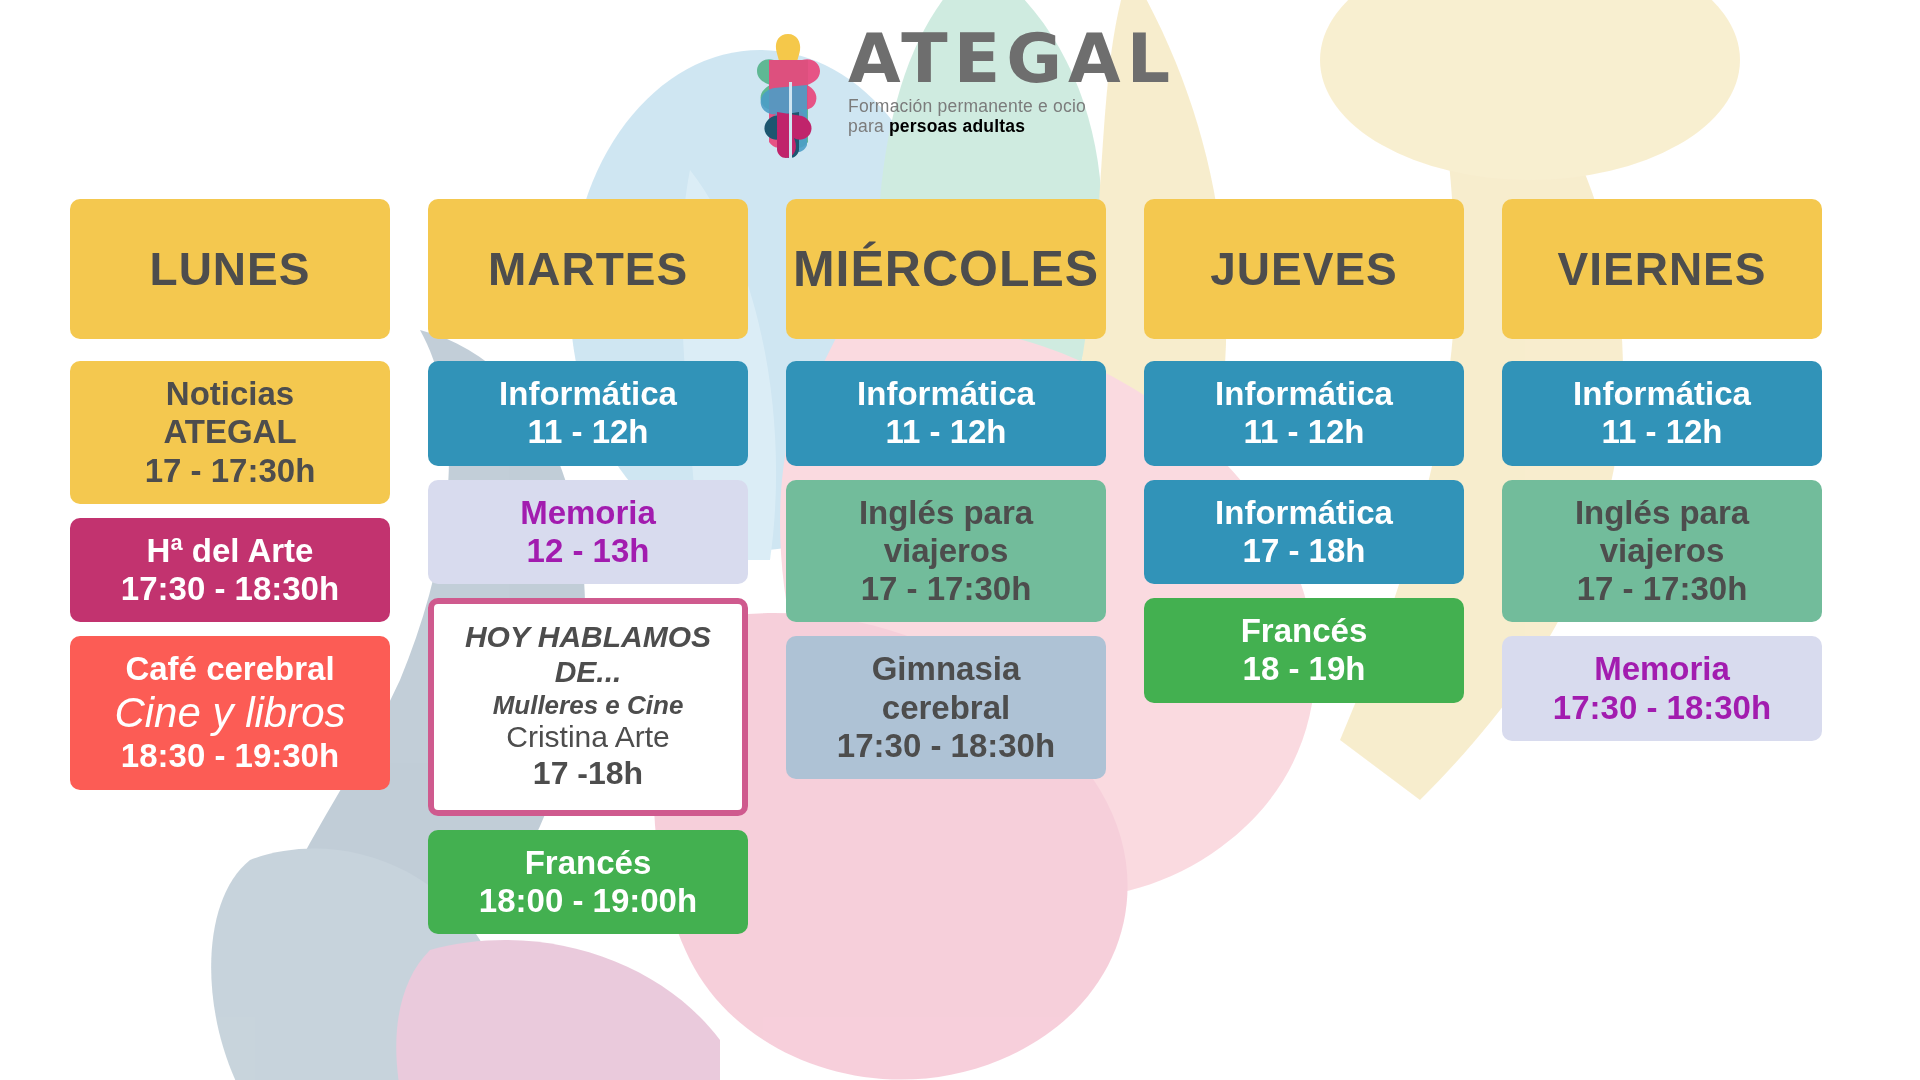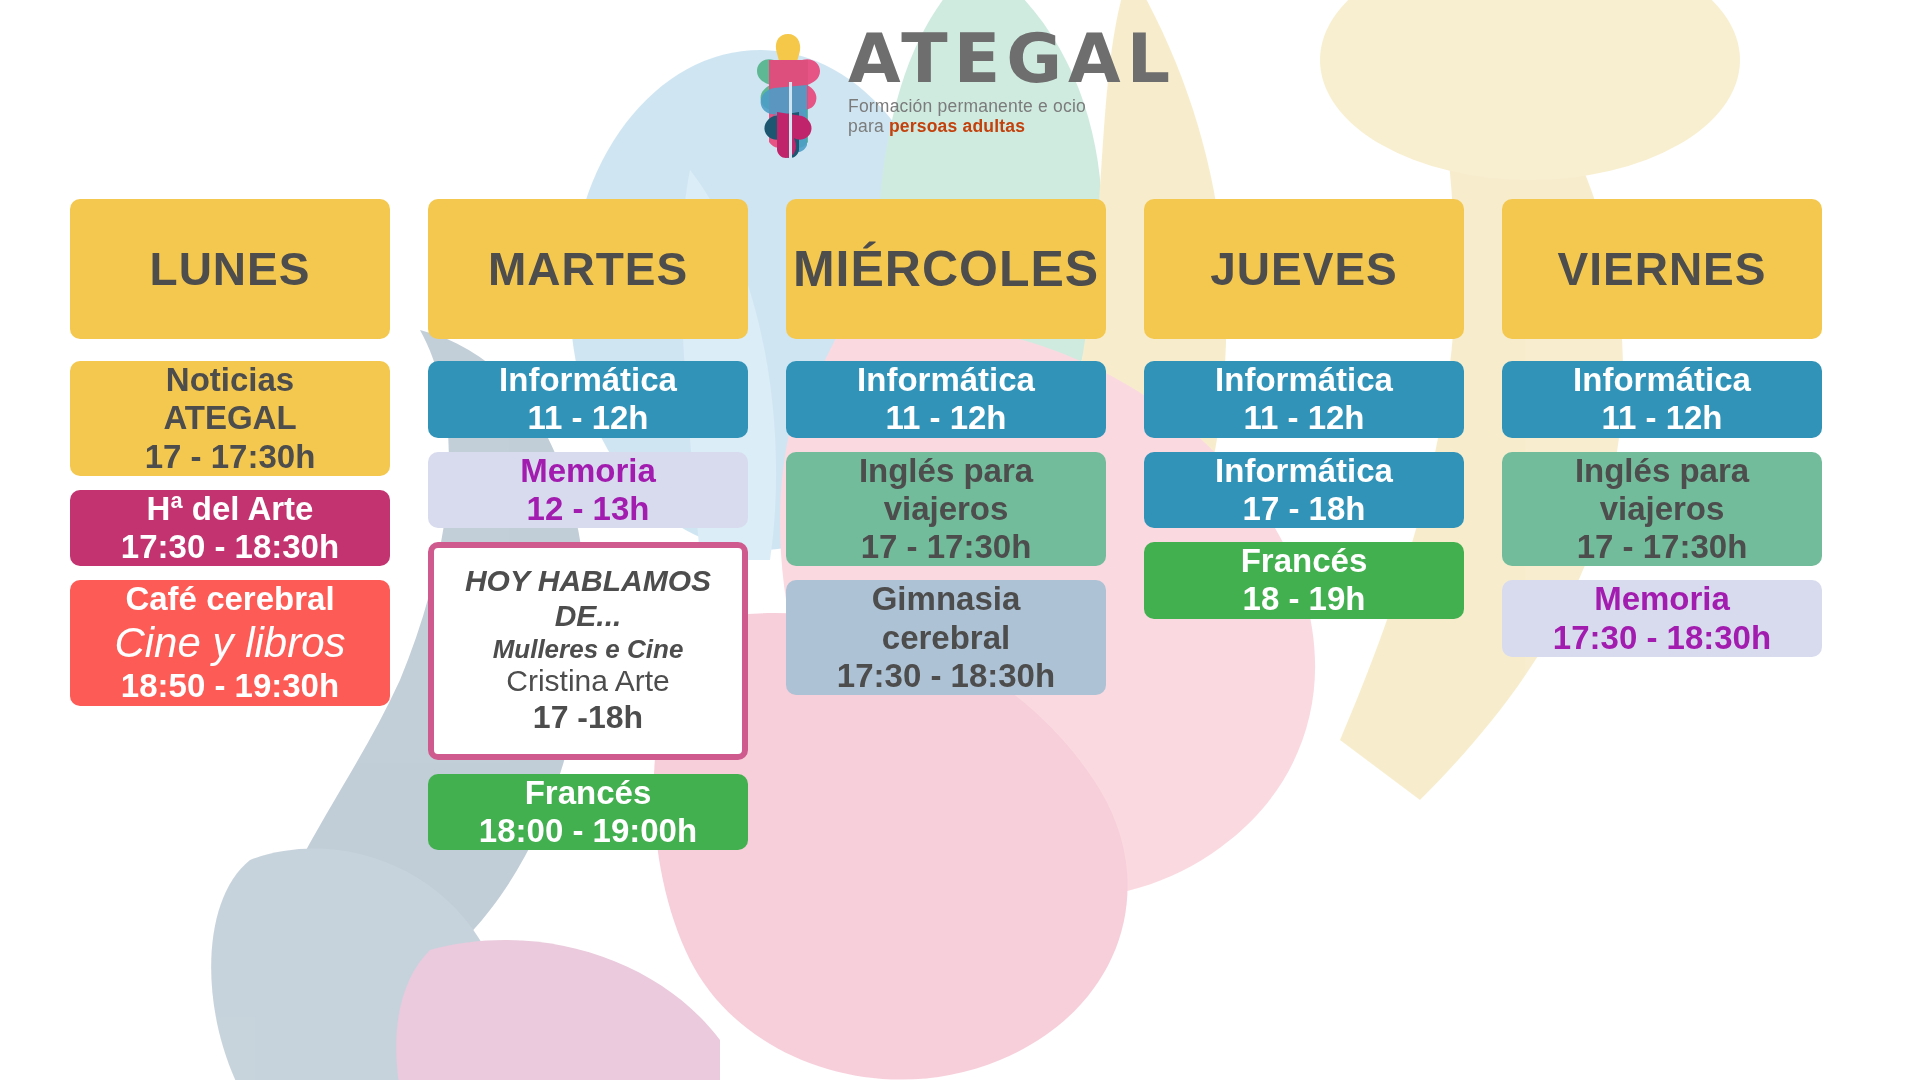--- a/index.html
+++ b/index.html
@@ -21,34 +21,34 @@
   .logo-mark{ width:92px; height:140px; flex:0 0 auto; margin-top:4px;}
   .logo-text{ display:flex; flex-direction:column; }
   .logo-word{
     font-size:68px; font-weight:bold; letter-spacing:6px;
     color:#6e6e6e; line-height:0.96; font-family:"DejaVu Sans", sans-serif;
   }
   .logo-tag{
     font-size:17.5px; color:#7b7b7b; line-height:1.12; margin-top:6px;
     letter-spacing:.2px;
   }
-  .logo-tag .hl{ color:#c2410c; font-weight:bold; }
+  .logo-tag .hl{ color:#000000; font-weight:bold; }
 
   
   .grid{
     position:absolute; left:0; top:199px; width:1920px;
     display:flex; z-index:2; padding:0 70px; gap:0;
     align-items:flex-start;
   }
   .col{ width:320px; margin-right:38px; display:flex; flex-direction:column; }
   .col:last-child{ margin-right:0; }
 
   .card{
     border-radius:10px;
-    padding:0 10px;
+    padding:14px 10px;
     text-align:center;
     margin-bottom:14px;
     line-height:1.16;
   }
   .day-head{
     background:#f4c84f; color:#4d4d4d;
     height:140px; display:flex; align-items:center; justify-content:center;
     font-size:46px; font-weight:bold; letter-spacing:1px;
     border-radius:10px; margin-bottom:22px;
   }
@@ -124,21 +124,21 @@
         <span class="title">Noticias<br>ATEGAL</span>
         <span class="time">17 - 17:30h</span>
       </div>
       <div class="card c-magenta">
         <span class="title">Hª del Arte</span>
         <span class="time">17:30 - 18:30h</span>
       </div>
       <div class="card c-coral">
         <span class="title">Café cerebral</span>
         <span class="sub-it">Cine y libros</span>
-        <span class="time">18:50 - 19:30h</span>
+        <span class="time">18:30 - 19:30h</span>
       </div>
     </div>
     <div class="col">
       <div class="day-head">MARTES</div>
       <div class="card c-teal">
         <span class="title">Informática</span>
         <span class="time">11 - 12h</span>
       </div>
       <div class="card c-lav">
         <span class="title">Memoria</span>

